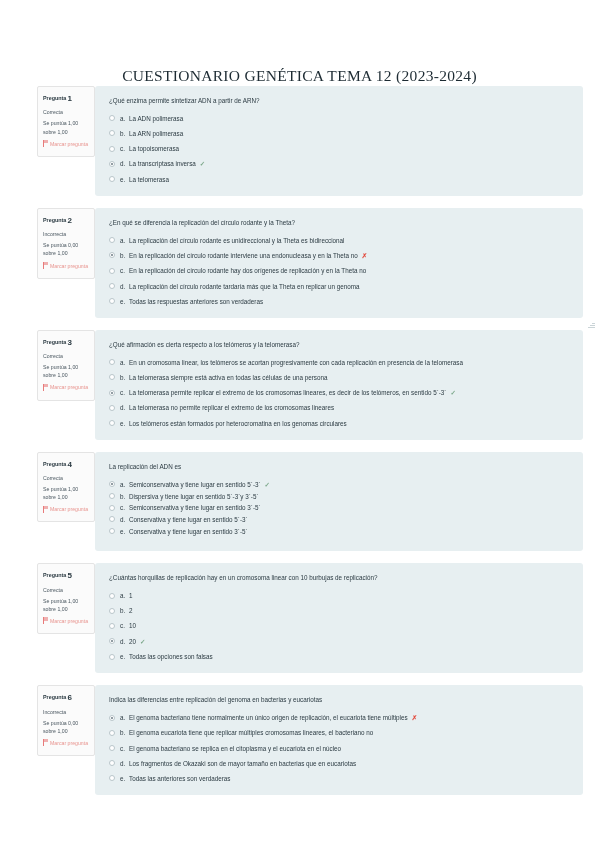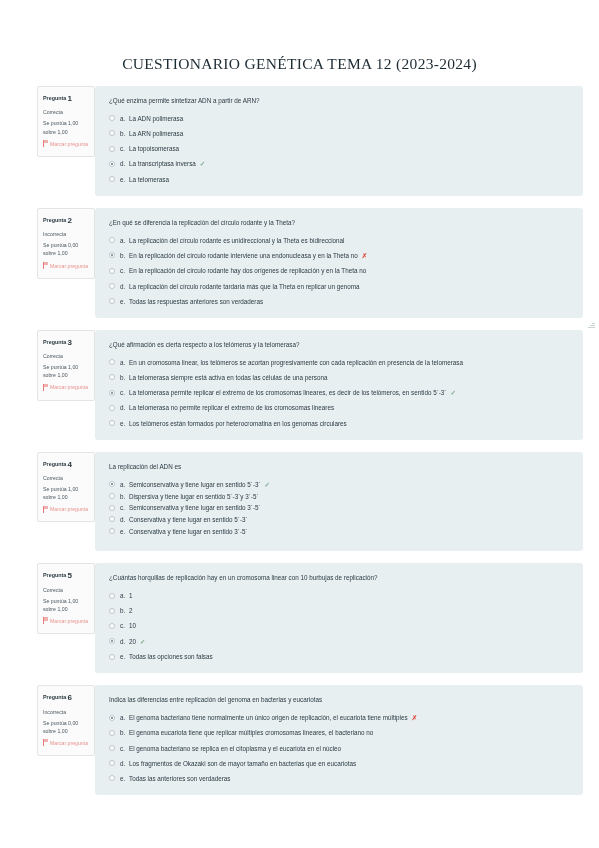--- a/index.html
+++ b/index.html
@@ -16,21 +16,21 @@
     position: relative;
   }
 
   .page-title {
     font-family: "Liberation Serif", serif;
     font-size: 15.5px;
     letter-spacing: 0.3px;
     color: #1d2b33;
     text-align: center;
     padding: 0;
-    margin: 0;
+    margin: 12px;
     position: absolute;
     left: 0;
     right: 0;
     top: 55px;
     font-weight: normal;
   }
 
   .quiz {
     position: absolute;
     top: 86px;

